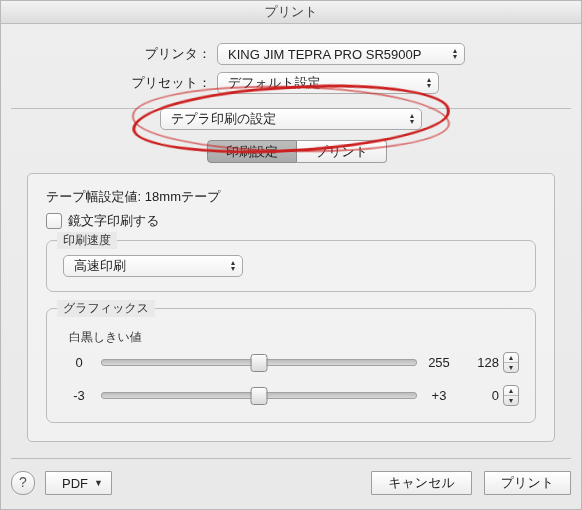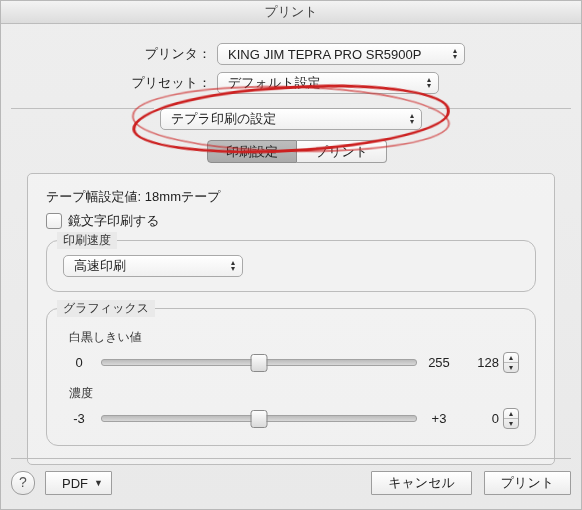--- a/index.html
+++ b/index.html
@@ -84,21 +84,21 @@
     padding:10px 18px 18px 18px;
   }
   .tape-line { margin:4px 0 6px 0;}
   .check-row { display:flex; align-items:center; margin:2px 0 10px 0;}
   .checkbox {
     width:14px; height:14px; border:1px solid #8f8f8f; border-radius:3px;
     background:linear-gradient(#fff,#eee); margin-right:6px;
   }
 
   .group {
-    border:1px solid #bcbcbc; border-radius:12px; padding:14px 16px 14px 16px;
+    border:1px solid #bcbcbc; border-radius:7px; padding:14px 16px 14px 16px;
     margin-top:6px;
     position:relative;
   }
   .group-title {
     position:absolute; top:-9px; left:10px;
     background:#e9e9e9; padding:0 6px; font-size:12px; color:#333;
   }
 
   .slider-row { margin:6px 0 2px 0; }
   .slider-label { font-size:12px; color:#333; margin:0 0 6px 6px;}
@@ -236,21 +236,20 @@
               <div class="val">128</div>
               <div class="btns">
                   <span>▴</span>
                   <span>▾</span>
                 </div>
             </div>
           </div>
         </div>
 
         <div class="slider-row" style="margin-top:12px;">
-          <div class="slider-label">濃度</div>
           <div class="slider-line">
             <div class="slider-end">-3</div>
             <div class="track">
               <div class="thumb" style="left:50%;"></div>
             </div>
             <div class="slider-end">+3</div>
             <div class="stepper">
               <div class="val">0</div>
               <div class="btns">
                   <span>▴</span>

